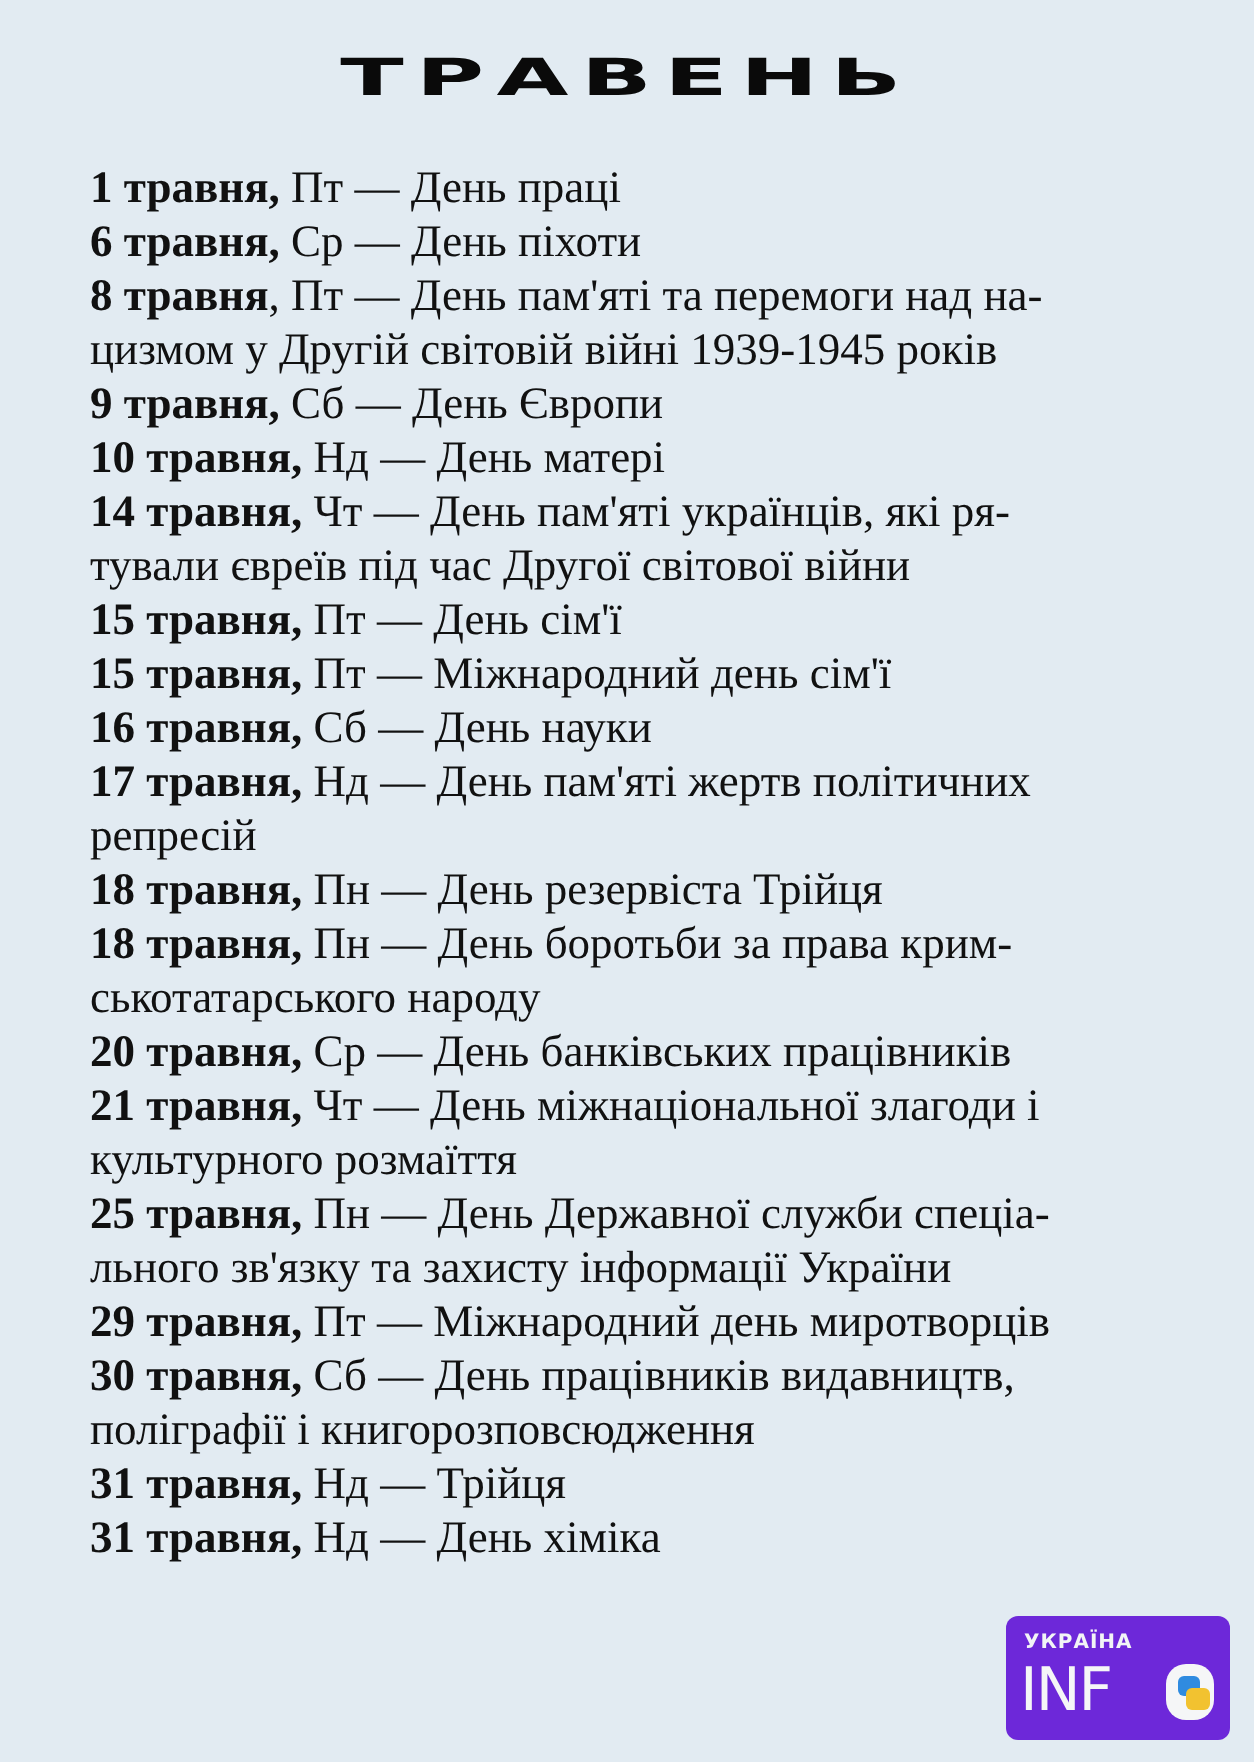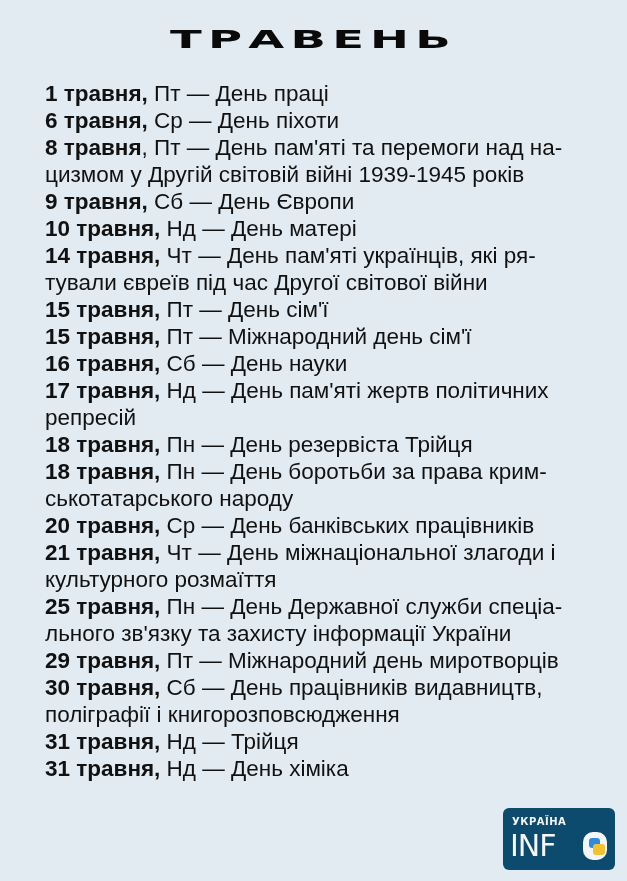--- a/index.html
+++ b/index.html
@@ -14,31 +14,31 @@
     font-family: "DejaVu Sans", sans-serif;
     font-weight: bold;
     font-size: 30px;
     letter-spacing: 4px;
     color: #0a0a0a;
     transform: scaleX(1.55) scaleY(0.85);
     transform-origin: center;
   }
   .list {
     position: absolute; top: 80px; left: 45px; width: 560px;
-    font-family: Liberation Sans, sans-serif;
+    font-family: Liberation Serif, serif;
     font-size: 22.5px;
     line-height: 27px;
     color: #111;
   }
   .entry { margin: 0; }
   .date { font-weight: bold; }
   .logo {
     position: absolute; left: 503px; top: 808px;
     width: 112px; height: 62px;
-    background: #0c4a6e; border-radius: 6px;
+    background: #6d28d9; border-radius: 6px;
   }
   .logo-top {
     position: absolute; left: 9px; top: 8px;
     font-family: "DejaVu Sans", sans-serif; font-weight: bold;
     font-size: 10px; color: #f2f4f6; letter-spacing: 0.5px;
   }
   .logo-main {
     position: absolute; left: 7px; top: 20px;
     font-family: "DejaVu Sans", sans-serif; font-weight: normal;
     font-size: 30px; line-height: 36px; color: #f5f6f7; letter-spacing: -1px;

